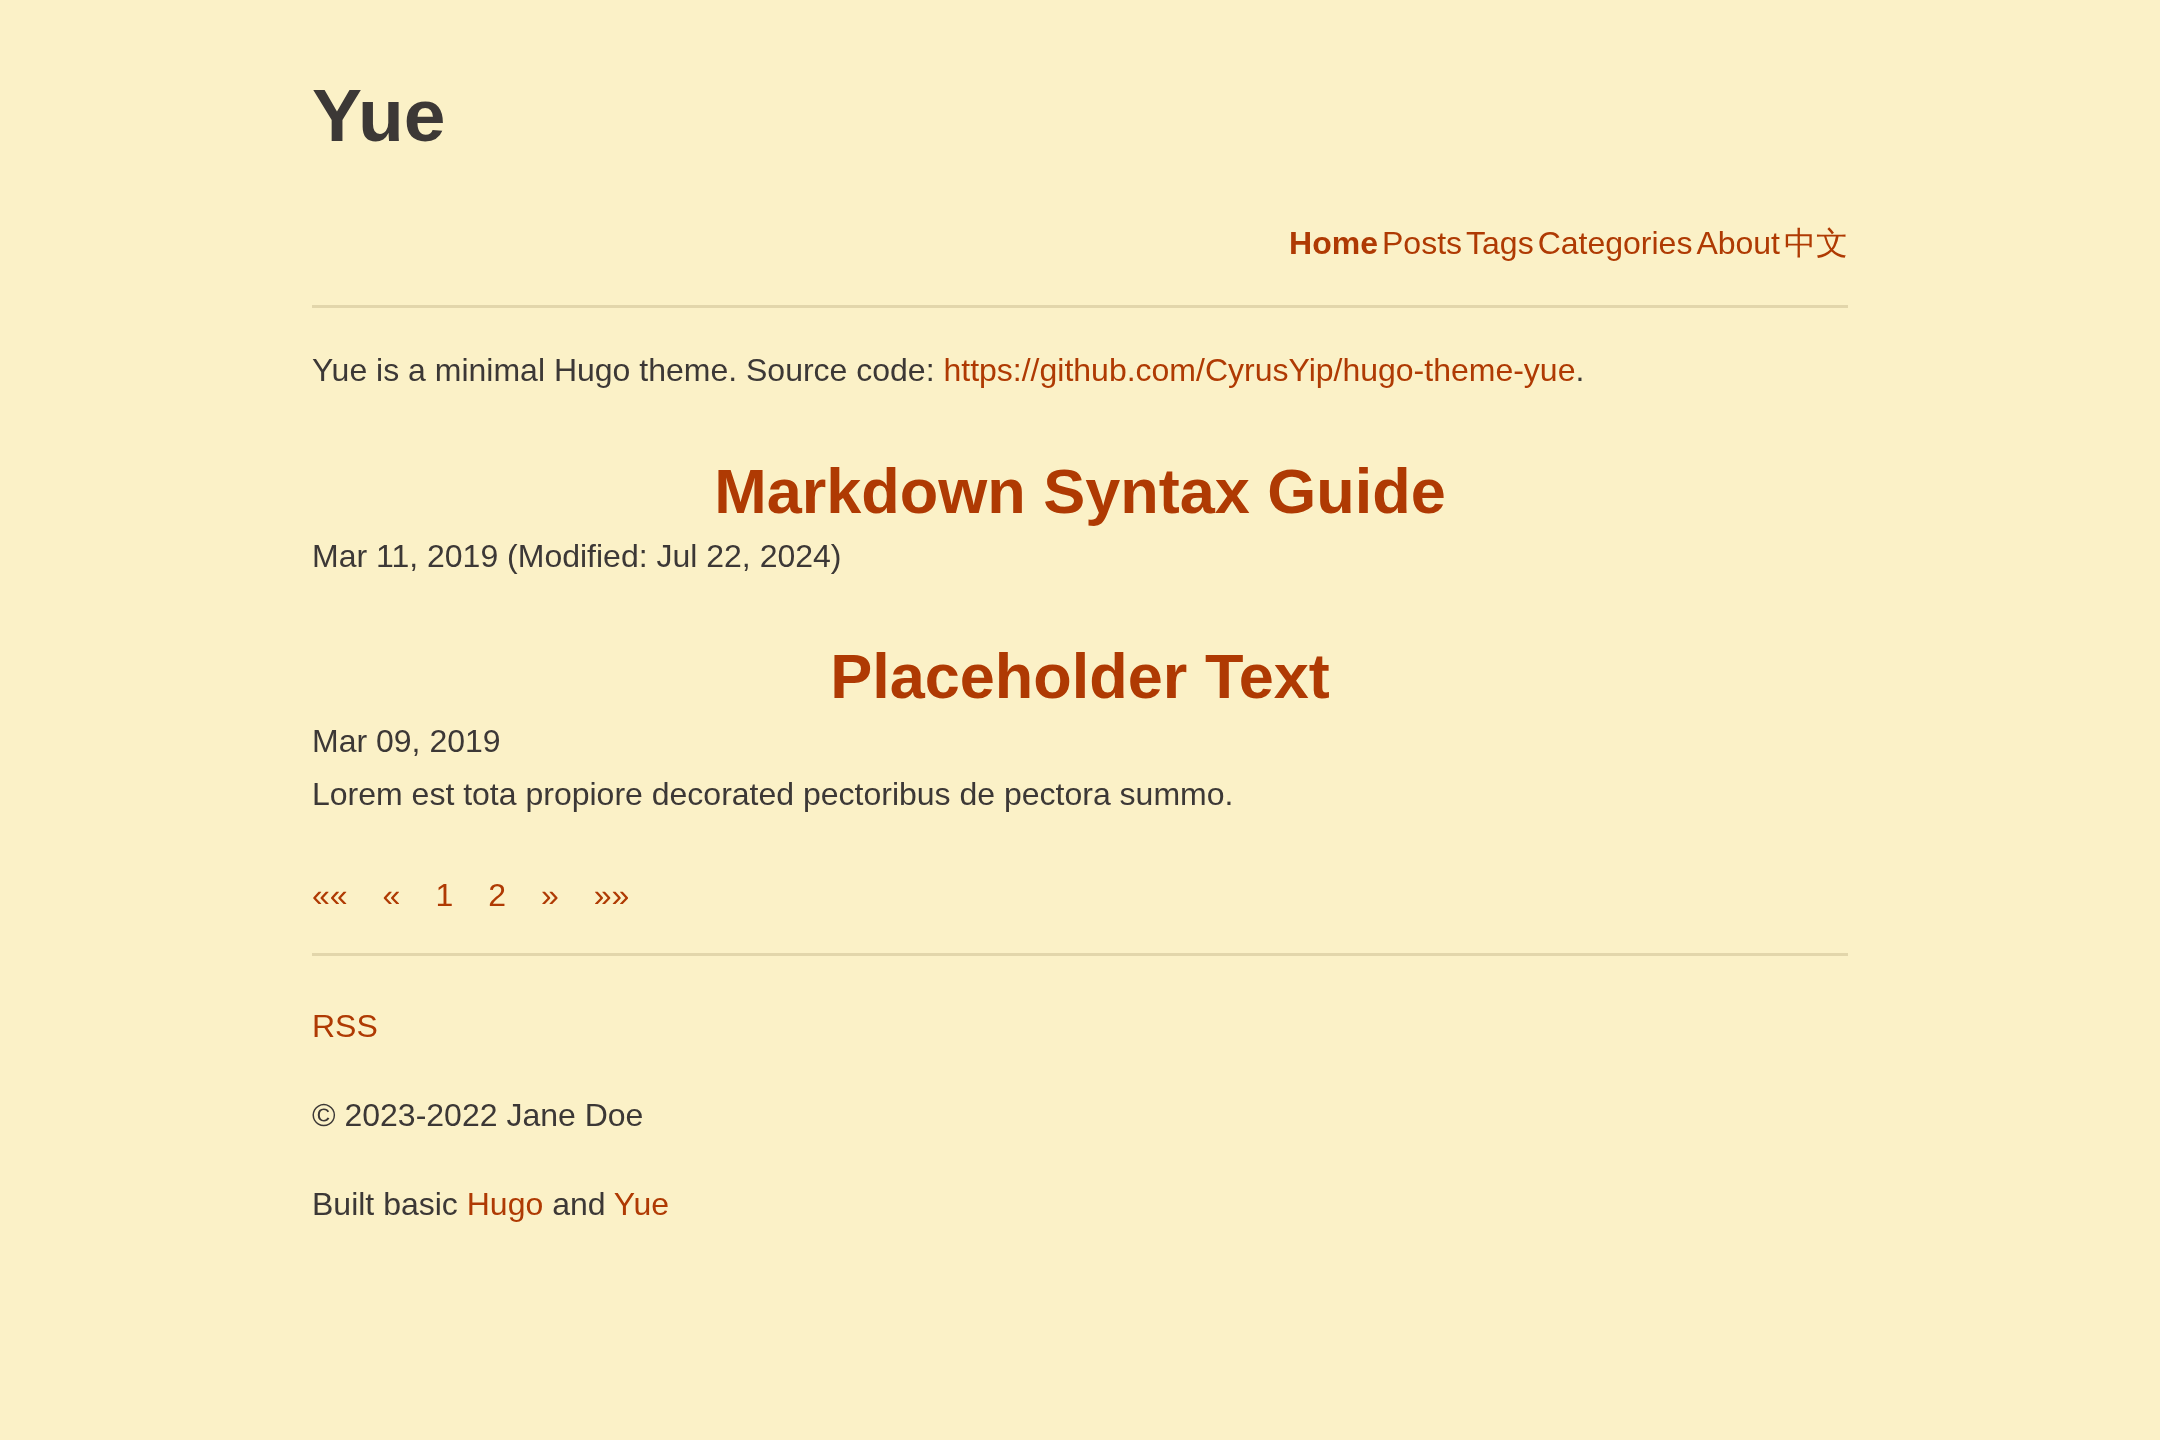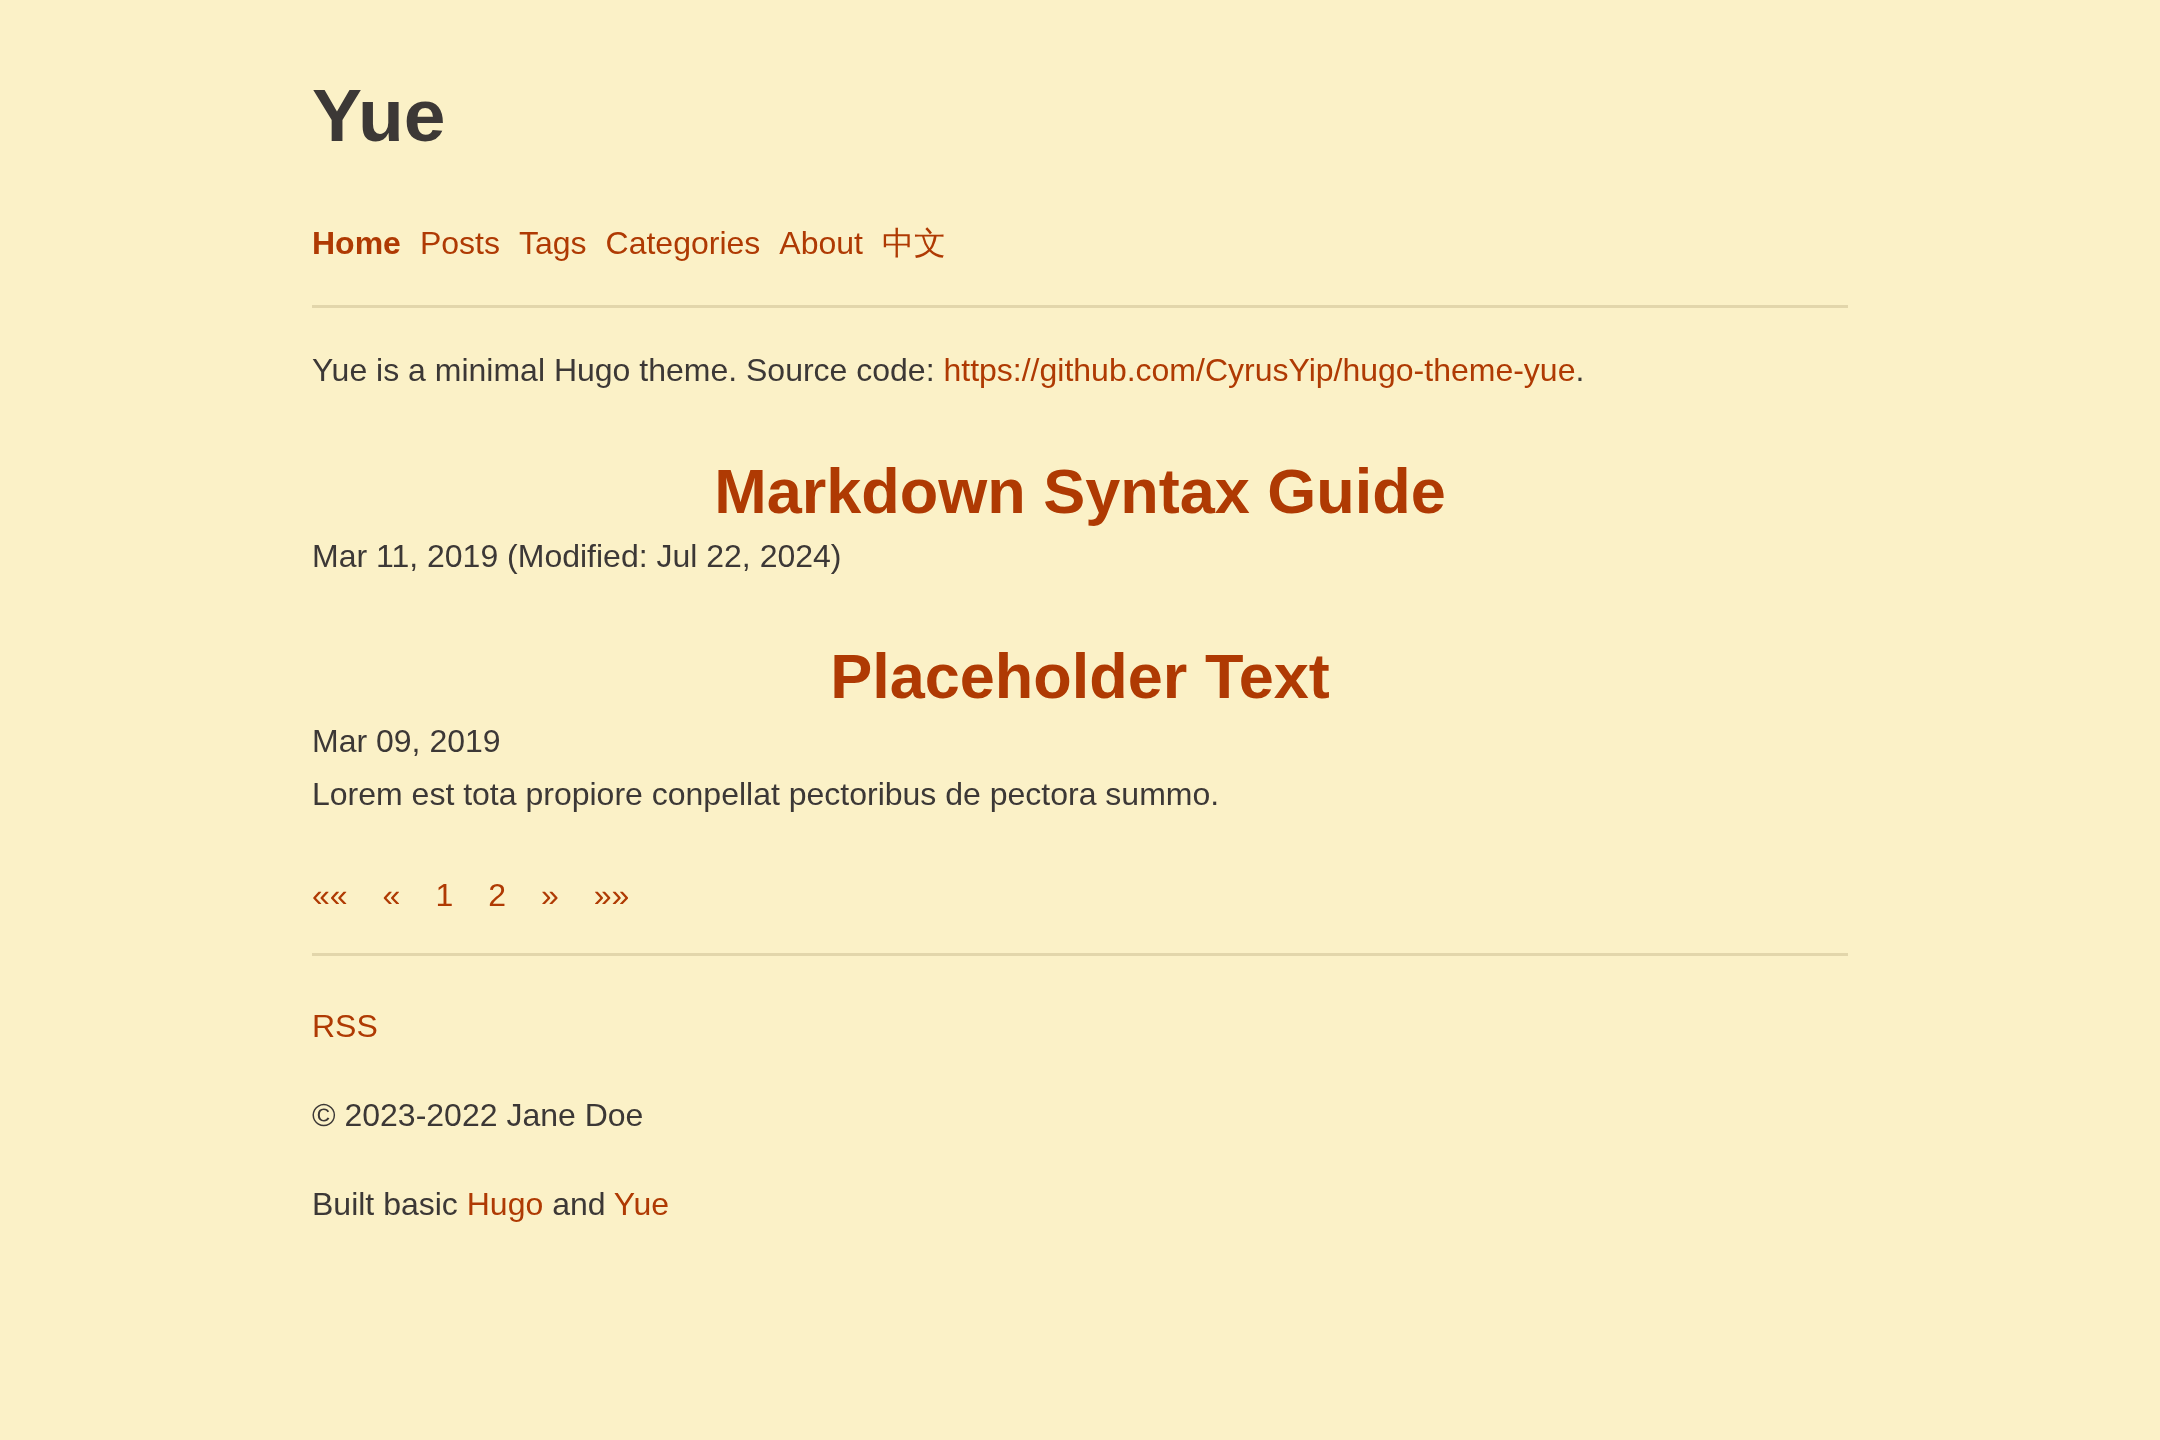--- a/index.html
+++ b/index.html
@@ -30,22 +30,23 @@
   .site-title {
     font-size: 75px;
     line-height: 1.1;
     font-weight: 700;
     margin: 0;
     color: var(--text);
   }
   .main-nav {
     margin-top: 60px;
     display: flex;
-    gap: 19px;
+    gap: 4px;
     align-items: baseline;
+    justify-content: flex-end;
   }
   .main-nav a.active { font-weight: 700; }
 
   hr.rule {
     border: none;
     border-top: 3px solid var(--divider);
     margin: 36px 0 0 0;
   }
   hr.rule-bottom { margin-top: 32px; }
 
@@ -94,21 +95,21 @@
     <p class="intro"><span>Yue is a minimal Hugo theme. Source code: </span><a>https://github.com/CyrusYip/hugo-theme-yue</a><span>.</span></p>
 
     <article class="post">
       <h2><a>Markdown Syntax Guide</a></h2>
       <p class="date">Mar 11, 2019 (Modified: Jul 22, 2024)</p>
     </article>
 
     <article class="post">
       <h2><a>Placeholder Text</a></h2>
       <p class="date">Mar 09, 2019</p>
-      <p class="summary">Lorem est tota propiore conpellat pectoribus de pectora summo.</p>
+      <p class="summary">Lorem est tota propiore decorated pectoribus de pectora summo.</p>
     </article>
 
     <nav class="pagination">
       <a>««</a>
       <a>«</a>
       <a>1</a>
       <a>2</a>
       <a>»</a>
       <a>»»</a>
     </nav>

